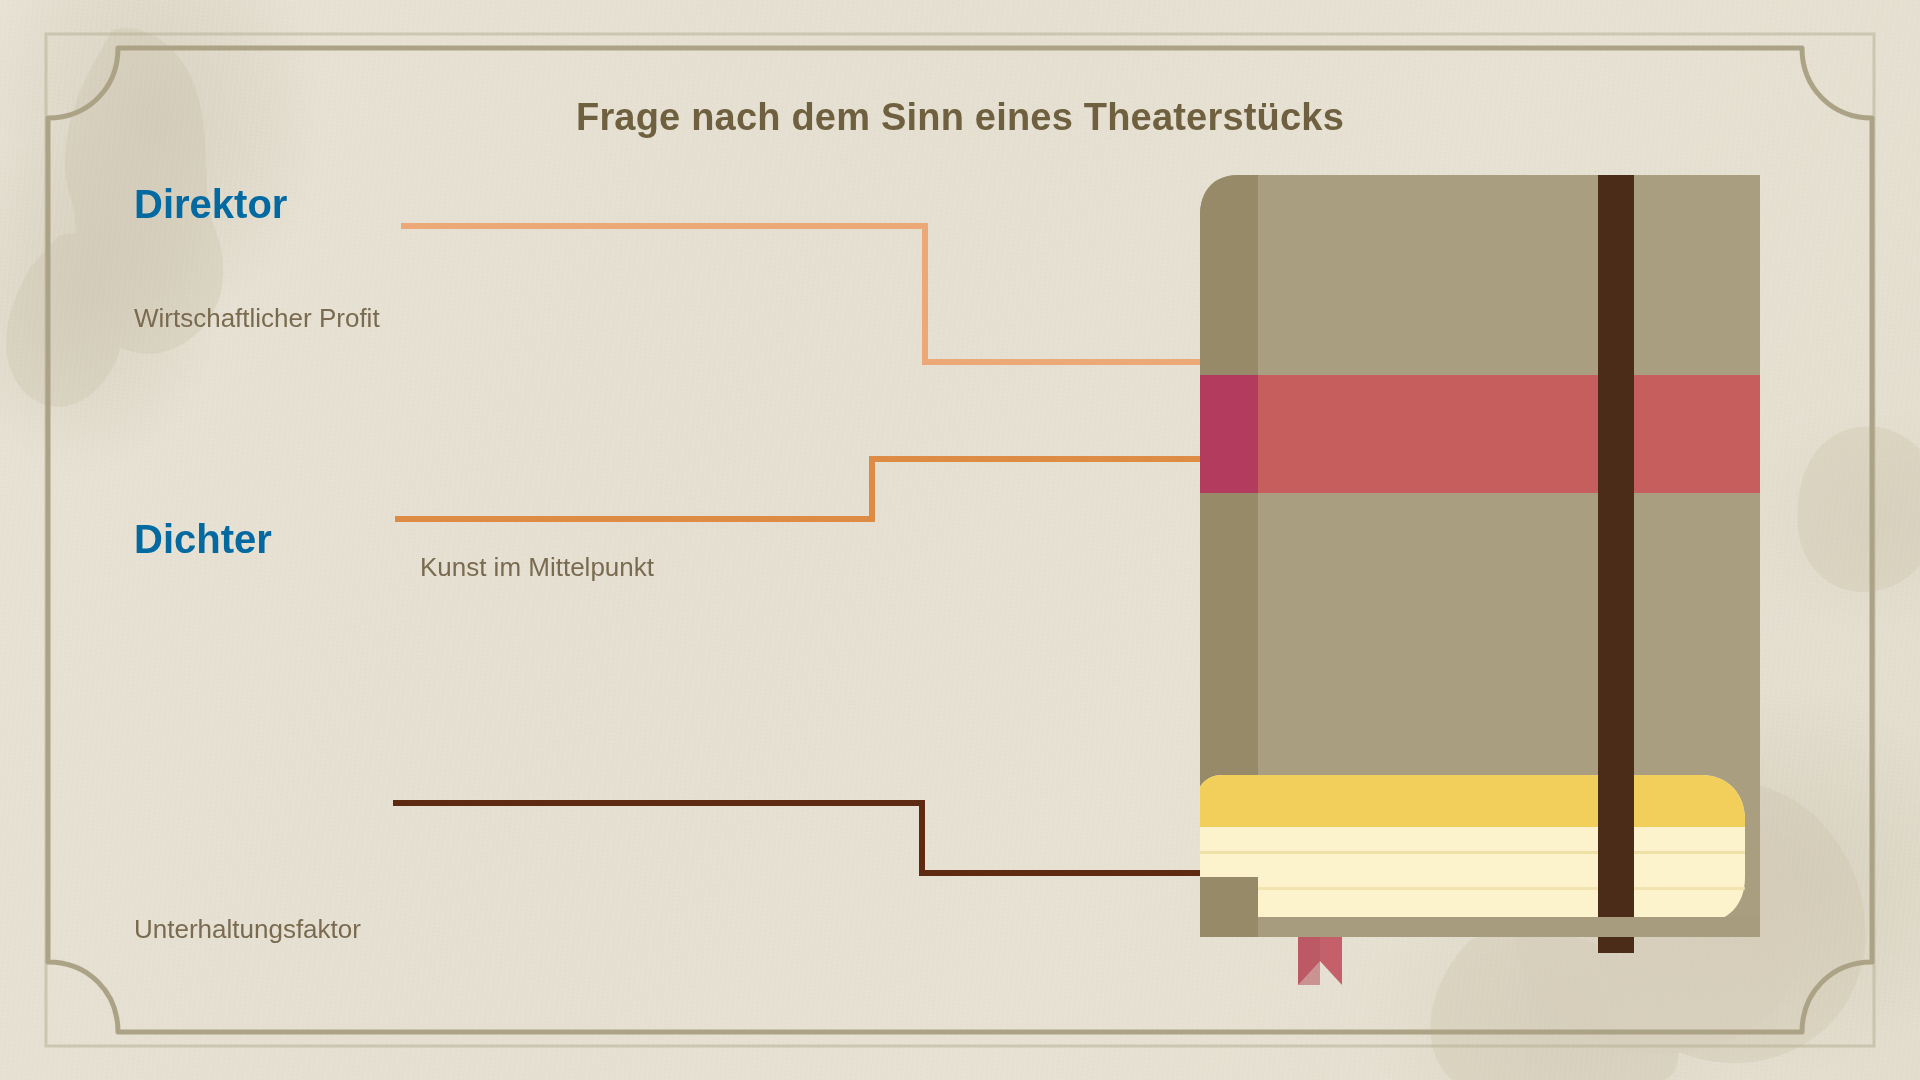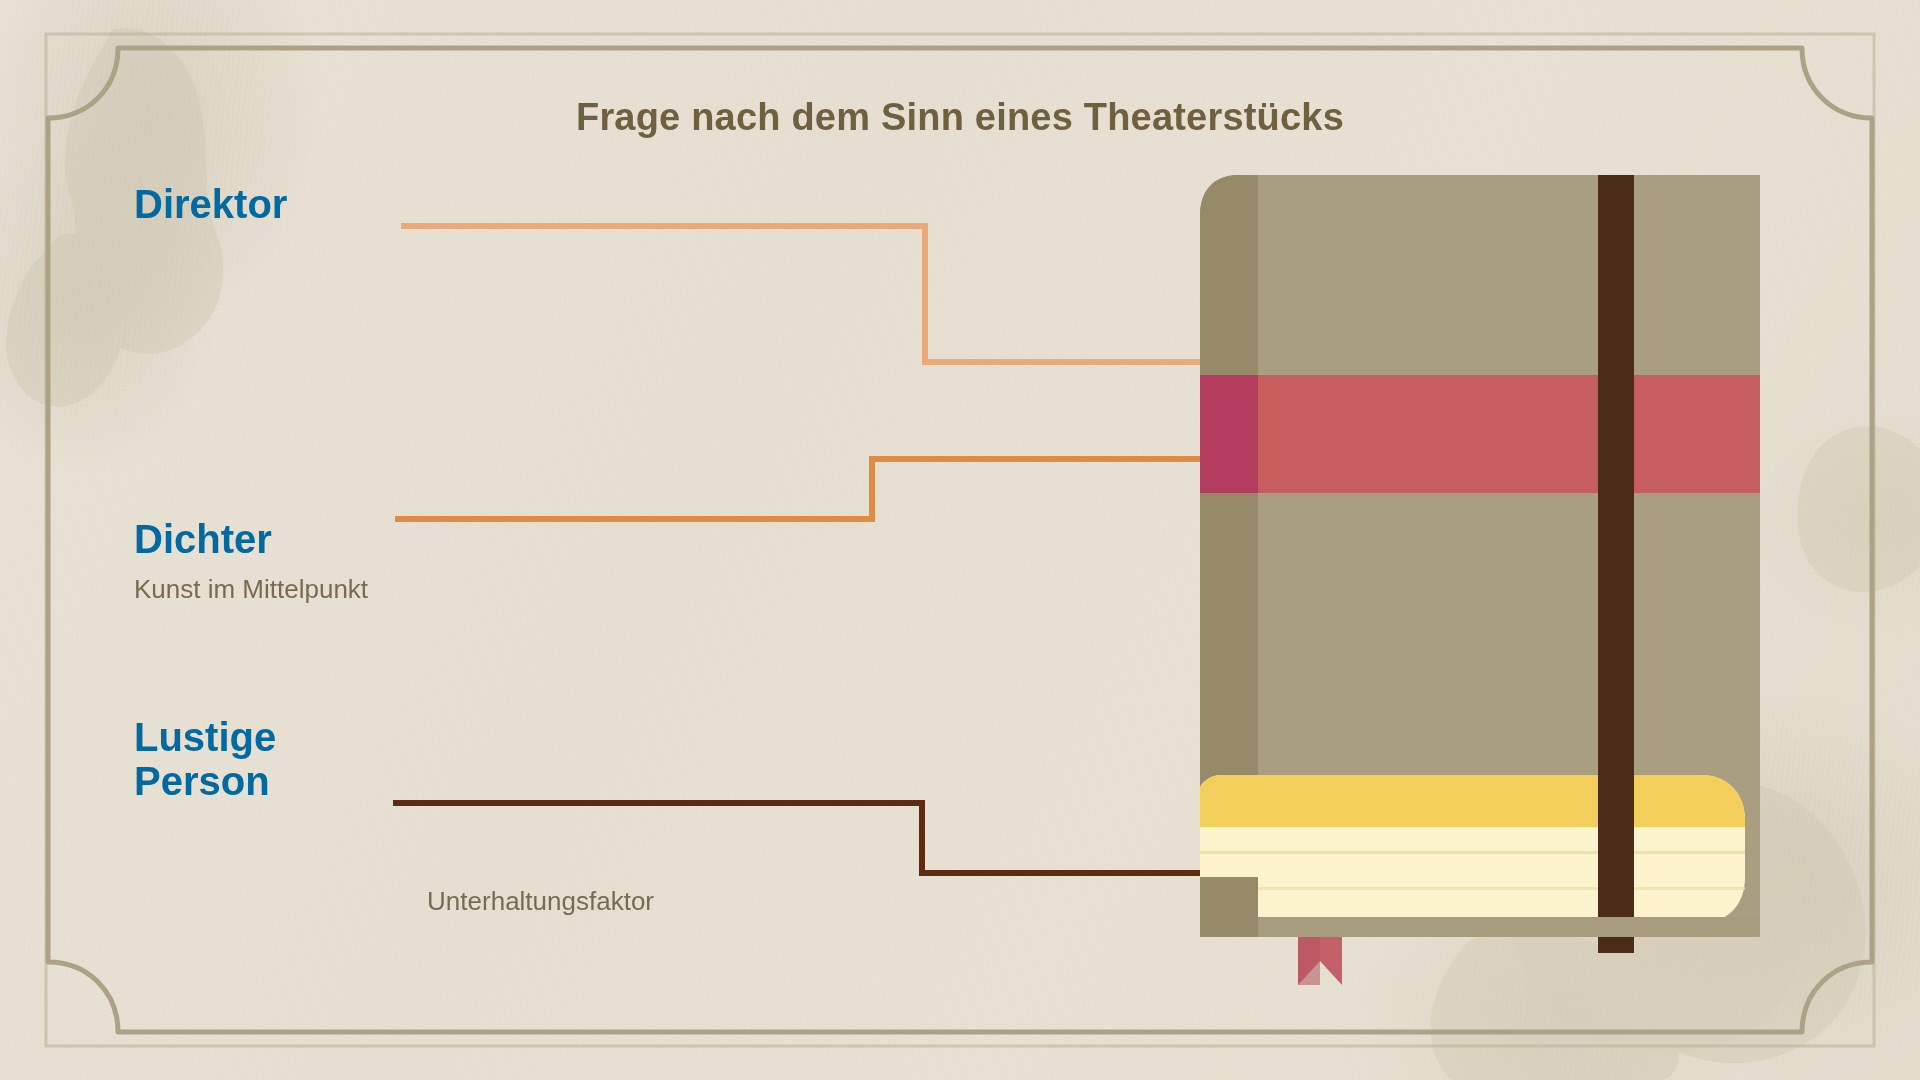--- a/index.html
+++ b/index.html
@@ -149,33 +149,32 @@
     <path id="conn-1" d="M 398 519 L 872 519 L 872 459 L 1334 459" fill="none" stroke="#DE8B43" stroke-width="6" stroke-linecap="square" stroke-linejoin="miter"></path>
     <circle cx="1338" cy="459" r="11" fill="#DE8B43"></circle>
 
     <path id="conn-2" d="M 396 803 L 922 803 L 922 873 L 1420 873" fill="none" stroke="#5E2A12" stroke-width="6" stroke-linecap="square" stroke-linejoin="miter"></path>
     <circle cx="1424" cy="873" r="11" fill="#5E2A12"></circle>
   </svg>
 
   <div class="entry" style="left:134px; top:182px; width:460px;">
     <div class="heading">Direktor</div>
   </div>
+  <div class="entry" style="left:134px; top:303px; width:520px;">
+    <div class="sub">Wirtschaftlicher Profit</div>
+  </div>
 
   <div class="entry" style="left:134px; top:488px; width:460px;margin-top:29px;">
     <div class="heading">Dichter</div>
   </div>
-  <div class="entry" style="left:134px; top:574px; width:520px;">
+  <div class="entry" style="left:134px; top:552px; width:520px;text-align:right;">
     <div class="sub">Kunst im Mittelpunkt</div>
   </div>
 
-  <div class="entry" style="left:134px; top:715px; width:460px;">
-    <div class="heading">Lustige
-Person</div>
-  </div>
-  <div class="entry" style="left:134px; top:886px; width:520px;text-align:right;">
+  <div class="entry" style="left:134px; top:914px; width:520px;">
     <div class="sub">Unterhaltungsfaktor</div>
   </div>
 
   <svg class="book-svg" viewBox="0 0 560 820" preserveAspectRatio="none">
     <defs>
       <clipPath id="coverClip">
         <path d="M 38 0 L 560 0 L 560 742 L 38 742 C 14 742 0 726 0 702 L 0 40 C 0 16 14 0 38 0 Z"></path>
       </clipPath>
       <clipPath id="pageClip">
         <path d="M 22 600 L 500 600 C 528 600 545 618 545 646 L 545 702 C 545 730 528 748 500 748

